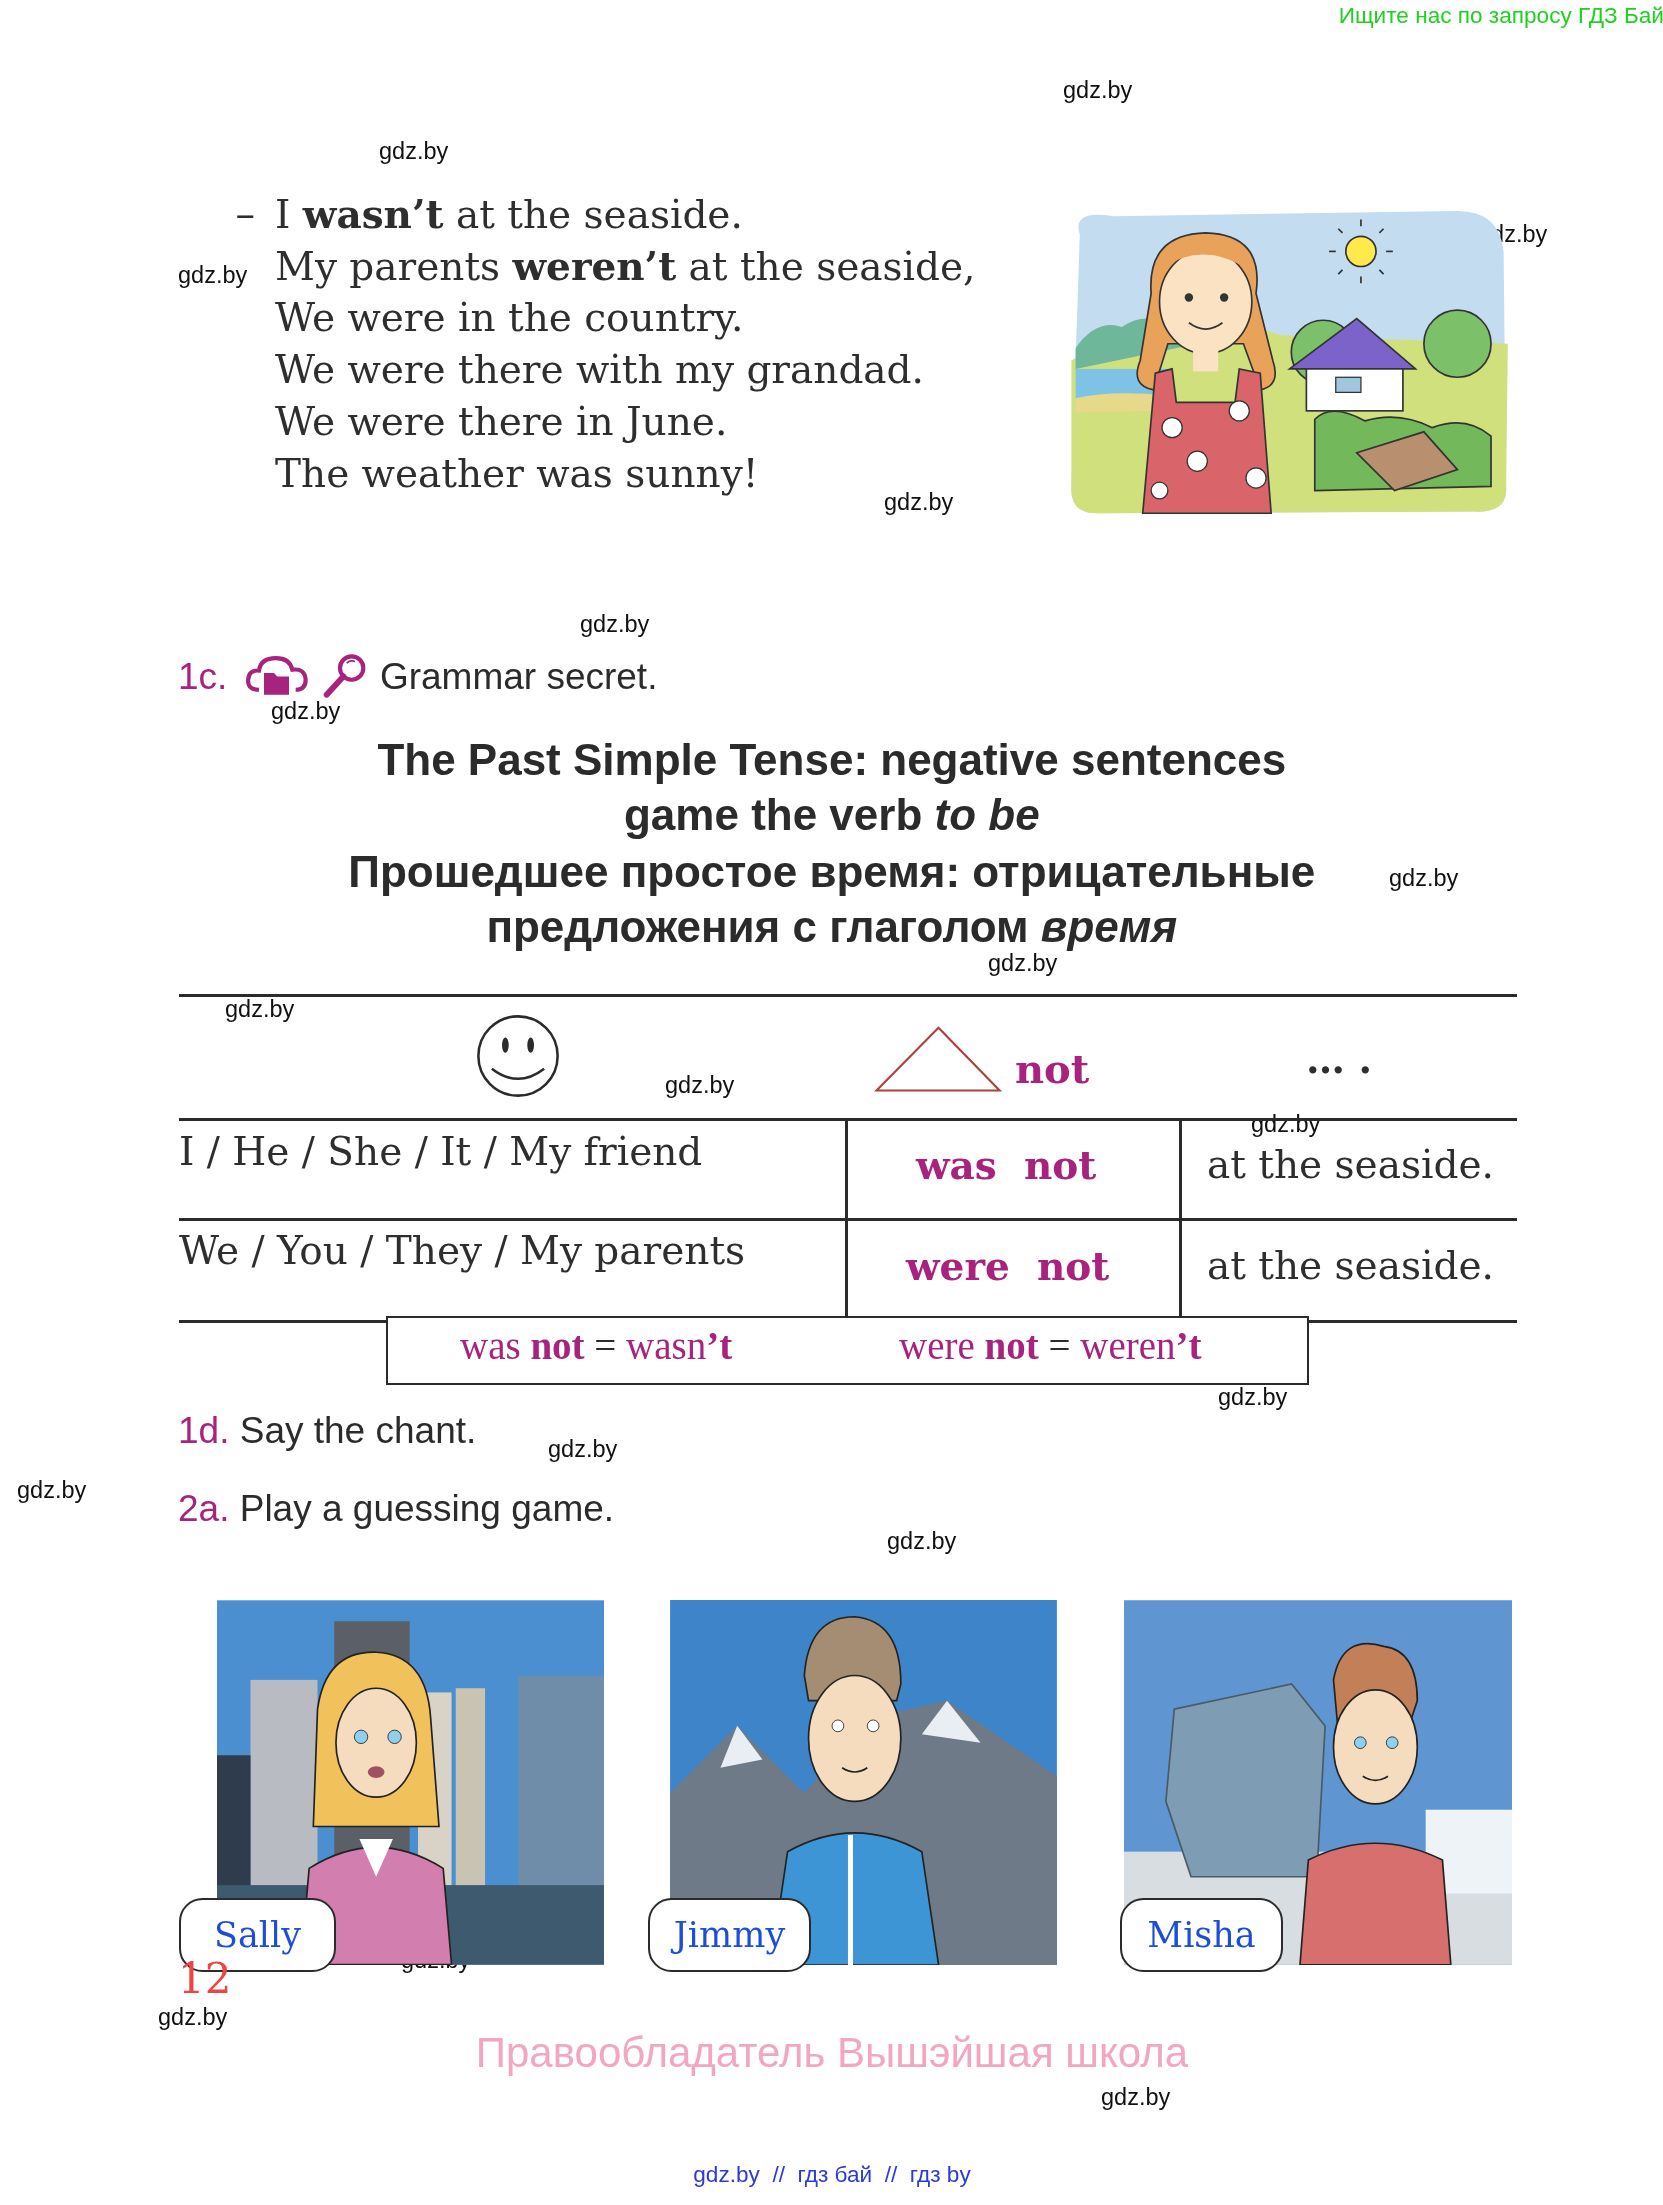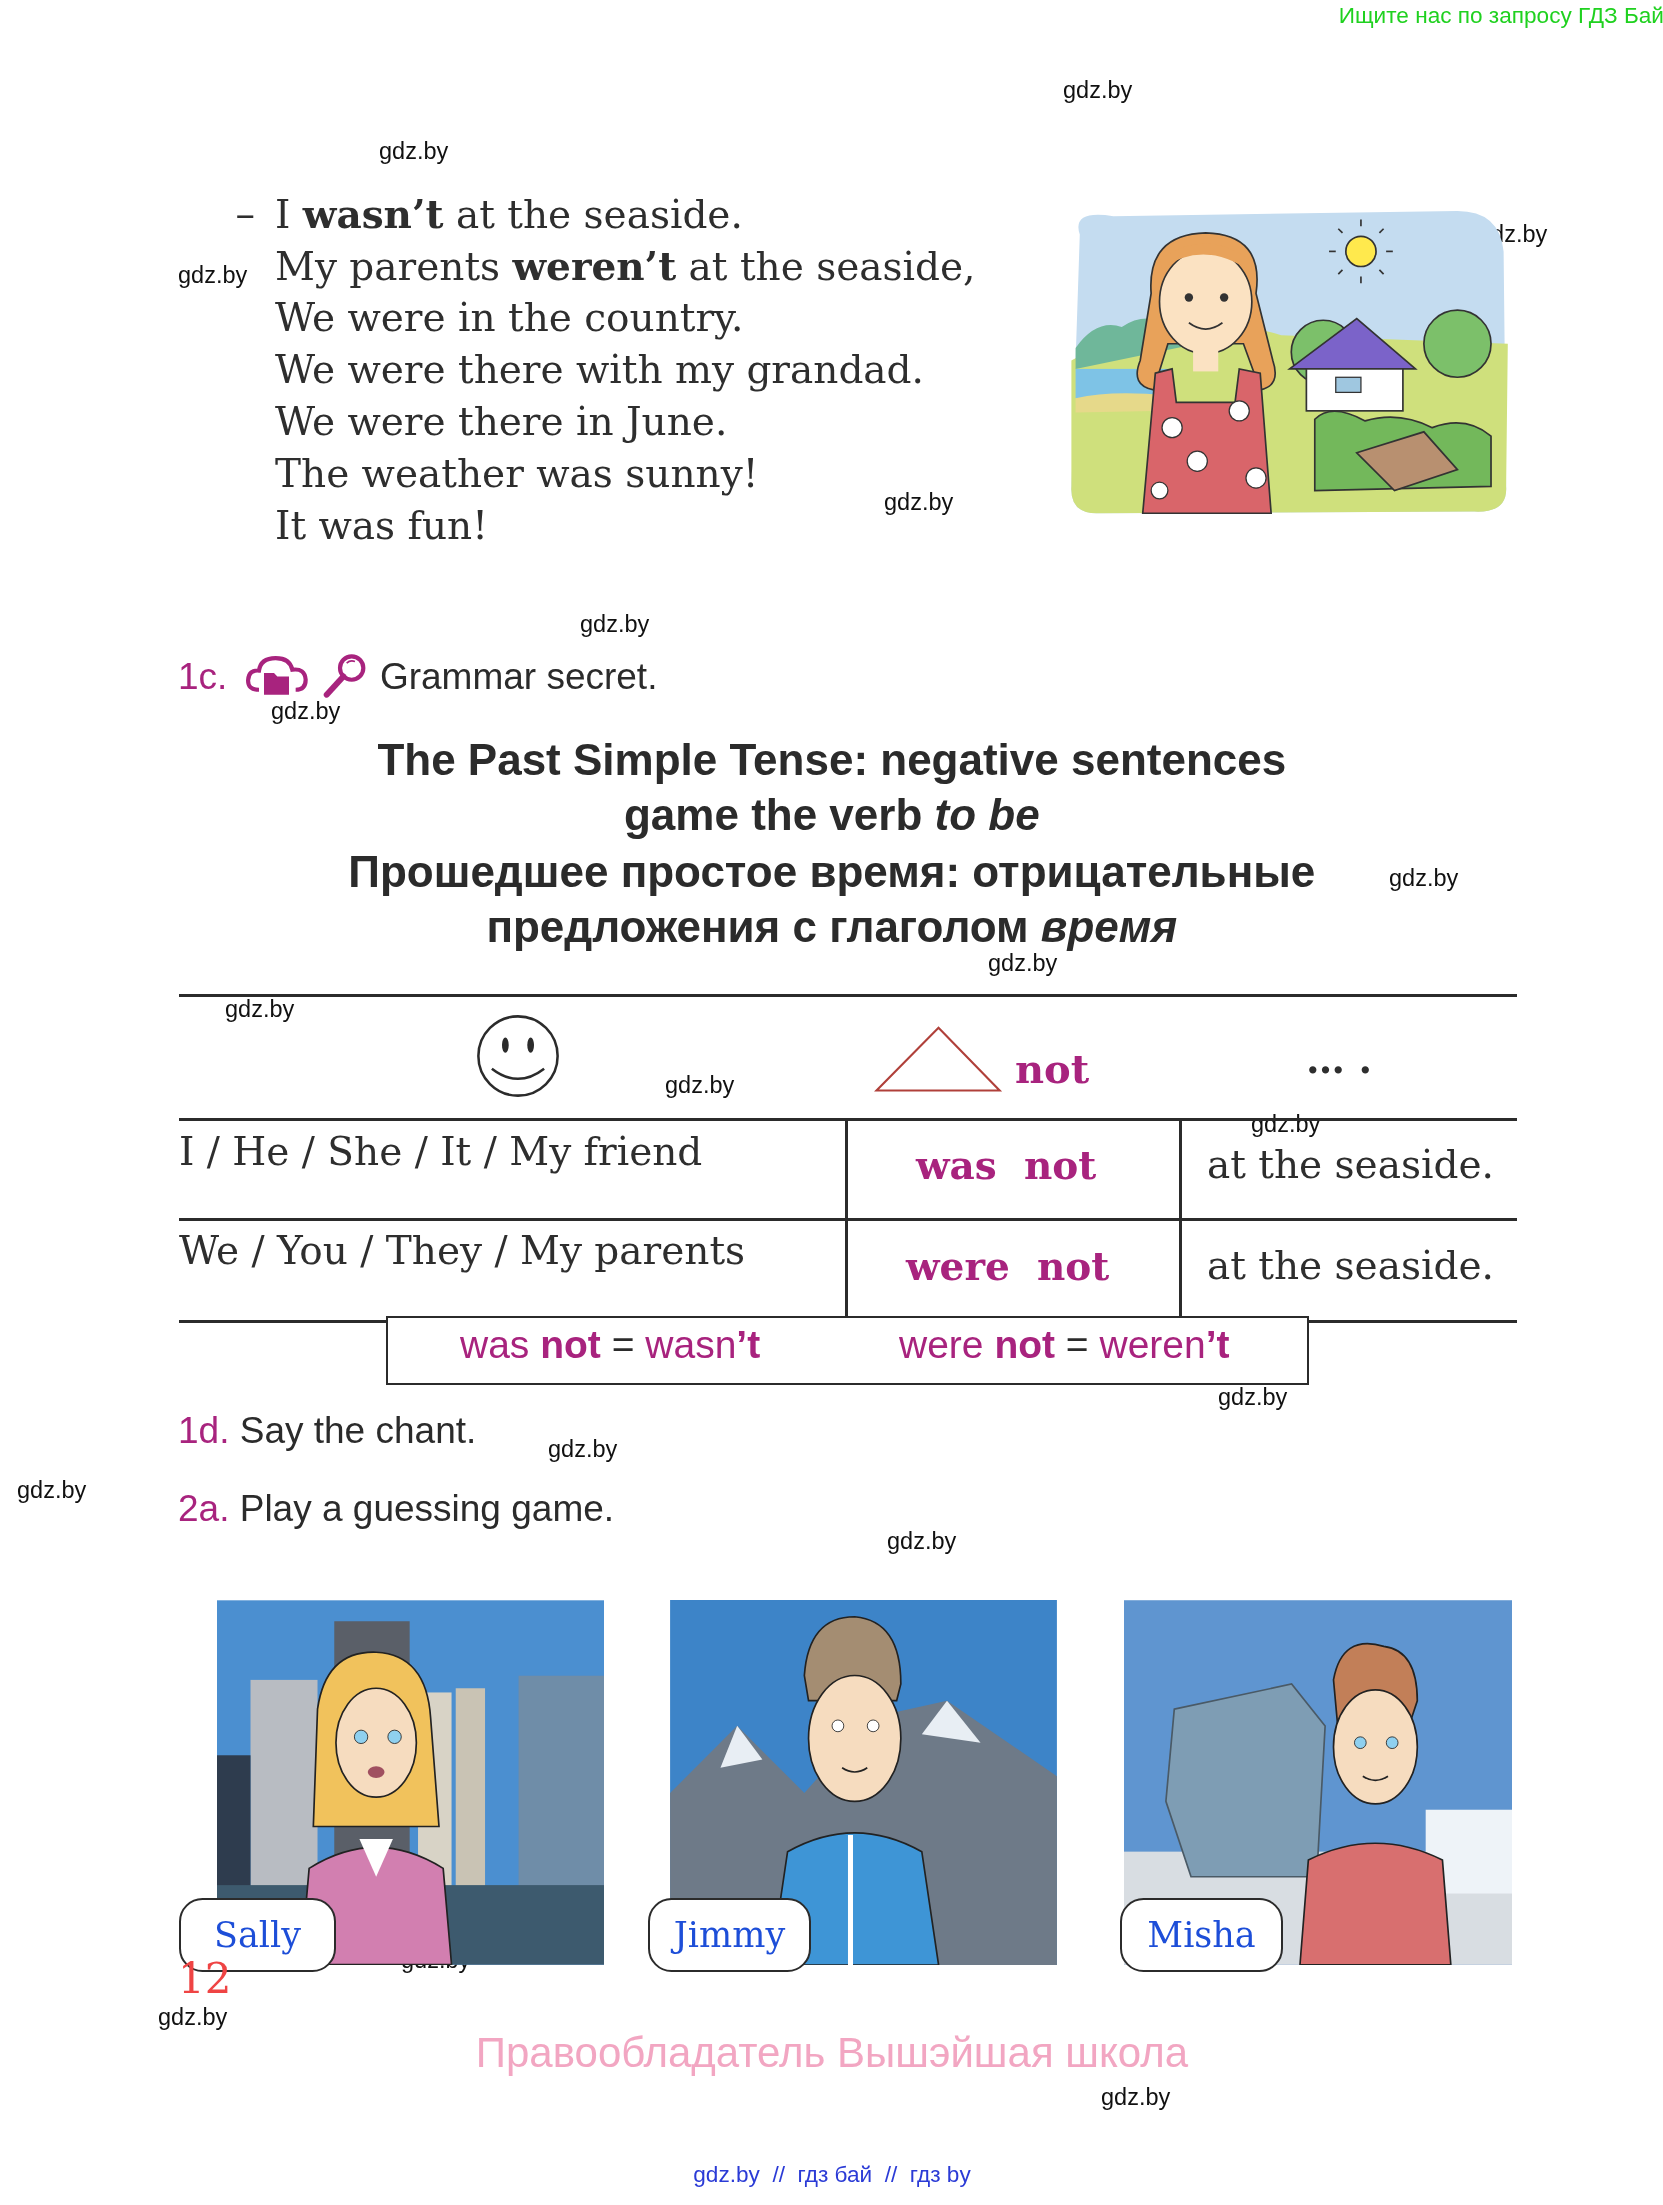--- a/index.html
+++ b/index.html
@@ -13,21 +13,21 @@
   .poem b { font-weight:bold; }
   .sec-head { position:absolute; font-family:"Liberation Sans", sans-serif; font-weight:normal; font-size:37px; color:#2b2b2b; white-space:nowrap; }
   .sec-num { color:#a8237e; }
   .title { position:absolute; left:0; width:1677px; text-align:center; font-family:"Liberation Sans", sans-serif; font-weight:bold; font-size:44px; color:#2b2b2b; white-space:nowrap; }
   .title i { font-style:italic; }
   .hline { position:absolute; height:2.5px; background:#2b2b2b; }
   .vline { position:absolute; width:2.5px; background:#2b2b2b; }
   .cell-text { position:absolute; font-family:"DejaVu Serif", serif; font-size:39px; color:#2e2e2e; white-space:nowrap; }
   .mag { color:#a8237e; font-weight:bold; }
   .summary-box { position:absolute; left:386px; top:1316px; width:919px; height:65px; border:2.5px solid #2b2b2b; background:#fff; }
-  .summary-text { position:absolute; top:1323px; font-family:Liberation Sans, sans-serif; font-size:39px; color:#a8237e; white-space:nowrap; }
+  .summary-text { position:absolute; top:1323px; font-family:Liberation Serif, serif; font-size:39px; color:#a8237e; white-space:nowrap; }
   .pic { position:absolute; overflow:hidden; }
   .name-tag { position:absolute; background:#fff; border:2.1px solid #2b2b2b; border-radius:23.5px; font-family:"DejaVu Serif", serif; font-size:35px; color:#1d4ed8; display:flex; align-items:center; justify-content:center; }
   .page-num { position:absolute; left:178px; top:1954px; font-family:"DejaVu Serif", serif; font-size:42px; color:#ef4444; }
   .rights { position:absolute; left:0; width:1664px; top:2029px; text-align:center; font-family:"Liberation Sans", sans-serif; font-size:42px; color:#f2a6c2; }
   .footer-links { position:absolute; left:0; width:1664px; top:2162px; text-align:center; font-family:"Liberation Sans", sans-serif; font-size:22.6px; color:#2b3bd6; }
 </style>
 </head>
 <body>
 
 <div class="top-banner">Ищите нас по запросу ГДЗ Бай</div>
@@ -55,21 +55,20 @@
 
 <div class="poem">
   <span class="dash" style="left:2.5px;top:0;position:absolute">–</span>
   <div style="padding-left:42px">
     <div class="line"><span>I </span><b>wasn’t</b><span> at the seaside.</span></div>
     <div class="line"><span>My parents </span><b>weren’t</b><span> at the seaside,</span></div>
     <div class="line"><span>We were in the country.</span></div>
     <div class="line"><span>We were there with my grandad.</span></div>
     <div class="line"><span>We were there in June.</span></div>
     <div class="line"><span>The weather was sunny!</span></div>
-    <div class="line"><span>It was fun!</span></div>
   </div>
 </div>
 
 <div class="abs" style="left:1063px;top:201px;width:449px;height:319px">
   <svg width="449" height="319" viewBox="0 0 535 380">
     <path d="M20,40 Q10,10 60,18 L470,12 Q520,12 525,60 L528,340 Q530,372 490,370 L40,372 Q8,372 10,340 Z" fill="#c4dcf0"></path>
     <path d="M10,190 Q80,150 150,170 Q200,140 260,160 L530,170 L528,340 Q530,372 490,370 L40,372 Q8,372 10,340 Z" fill="#cfe07c"></path>
     <path d="M15,175 Q40,140 70,150 Q100,130 130,150 Q150,145 160,170 L15,200Z" fill="#6fb79a"></path>
     <rect x="15" y="200" width="110" height="35" fill="#7ec3e6"></rect>
     <path d="M15,235 Q60,225 125,232 L125,250 L15,252Z" fill="#e6d98a"></path>

